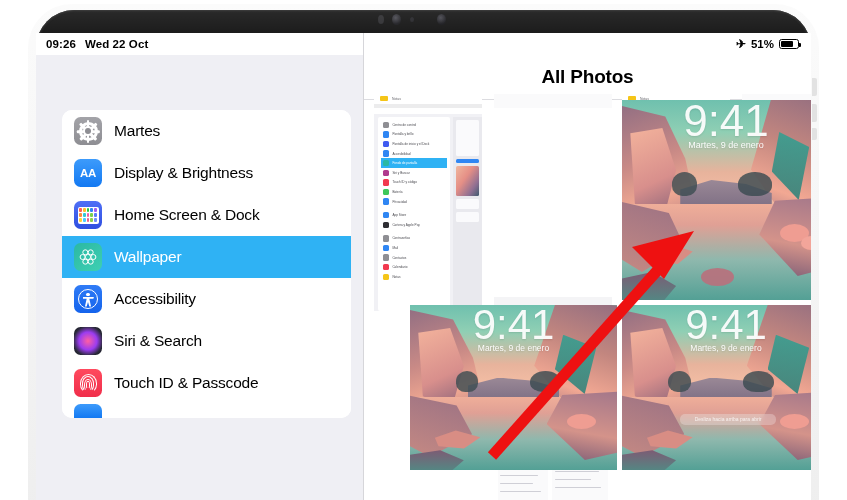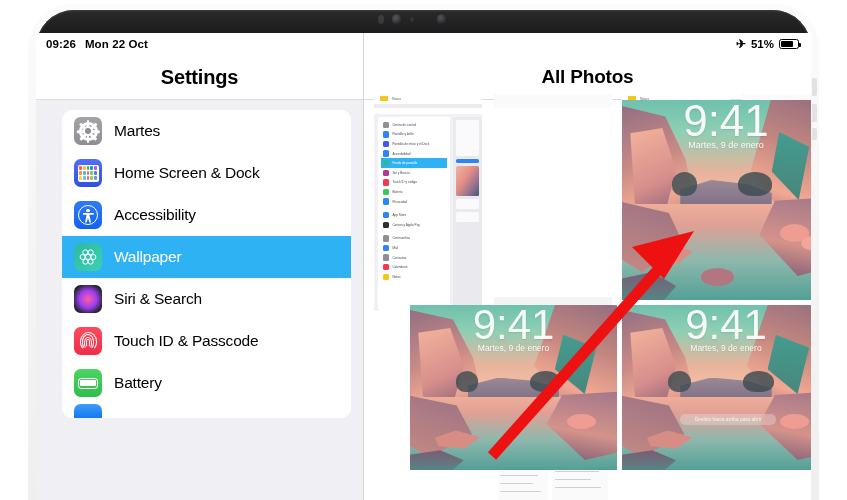--- a/index.html
+++ b/index.html
@@ -214,47 +214,49 @@
   <div class="side-btn b2"></div>
   <div class="side-btn b3"></div>
 
   <div id="screen">
 
     <div id="settings-pane">
 
       <div id="status-bar">
         <div class="sb-left">
           <span>09:26</span>
-          <span>Mon 22 Oct</span>
+          <span>Wed 22 Oct</span>
         </div>
       </div>
 
-      <div id="settings-title-bar">
-        <div id="settings-title">Settings</div>
-      </div>
 
       <div id="settings-list-wrap">
         <div id="settings-group">
 
           <div class="srow">
             <div class="sicon ic-general">
               <div class="gear">
                   <div class="gear-teeth">
                 <i style="transform:rotate(0deg)"></i>
                     <i style="transform:rotate(45deg)"></i>
                 <i style="transform:rotate(90deg)"></i>
                     <i style="transform:rotate(135deg)"></i>
               </div>
                 </div>
             </div>
             <div class="slabel">Martes</div>
             <div class="sep"></div>
           </div>
 
 
+          <div class="srow">
+            <div class="sicon ic-display">AA</div>
+            <div class="slabel">Display &amp; Brightness</div>
+            <div class="sep"></div>
+          </div>
 
           <div class="srow">
             <div class="sicon ic-home">
               <div class="home-grid" id="hg">
                   <s style="background: rgb(255, 95, 87);"></s>
                   <s style="background: rgb(255, 189, 46);"></s>
                   <s style="background: rgb(40, 200, 64);"></s>
                   <s style="background: rgb(47, 134, 243);"></s>
                   <s style="background: rgb(164, 94, 240);"></s>
                   <s style="background: rgb(255, 138, 61);"></s>
@@ -266,70 +268,63 @@
                   <s style="background: rgb(74, 200, 255);"></s>
                   <s style="background: rgb(239, 93, 138);"></s>
                   <s style="background: rgb(142, 209, 74);"></s>
                   <s style="background: rgb(111, 143, 248);"></s>
                 </div>
             </div>
             <div class="slabel">Home Screen &amp; Dock</div>
             <div class="sep"></div>
           </div>
 
-          <div class="srow nosep">
-            <div class="sicon ic-access">
-              <div class="access-ic"></div>
-            </div>
-            <div class="slabel">Accessibility</div>
-
-          </div>
-
           <div class="srow selected">
             <div class="sicon ic-wallpaper">
               <div class="flower" id="fl">
                   <i style="transform: translate(5.4px, 0px);"></i>
                   <i style="transform: translate(2.7px, 4.67654px);"></i>
                   <i style="transform: translate(-2.7px, 4.67654px);"></i>
                   <i style="transform: translate(-5.4px, 6.61309e-16px);"></i>
                   <i style="transform: translate(-2.7px, -4.67654px);"></i>
                   <i style="transform: translate(2.7px, -4.67654px);"></i>
                   <i class="c"></i>
                 </div>
             </div>
             <div class="slabel">Wallpaper</div>
 
           </div>
 
+          <div class="srow nosep">
+            <div class="sicon ic-access">
+              <div class="access-ic"></div>
+            </div>
+            <div class="slabel">Accessibility</div>
+
+          </div>
+
           <div class="srow">
             <div class="sicon ic-siri"></div>
             <div class="slabel">Siri &amp; Search</div>
             <div class="sep"></div>
           </div>
 
           <div class="srow">
             <div class="sicon ic-touchid">
               <div class="finger">
                   <i></i>
                   <i></i>
                   <i></i>
                   <i></i>
                 </div>
             </div>
             <div class="slabel">Touch ID &amp; Passcode</div>
             <div class="sep"></div>
           </div>
 
-          <div class="srow">
-            <div class="sicon ic-battery">
-              <div class="batt-ic"></div>
-            </div>
-            <div class="slabel">Battery</div>
-            <div class="sep"></div>
-          </div>
 
           <div class="srow partial">
             <div class="sicon ic-privacy" style="height:14px;border-radius:6.5px 6.5px 0 0"></div>
           </div>
 
         </div>
       </div>
     </div>
 
     <div id="photos-pane">

